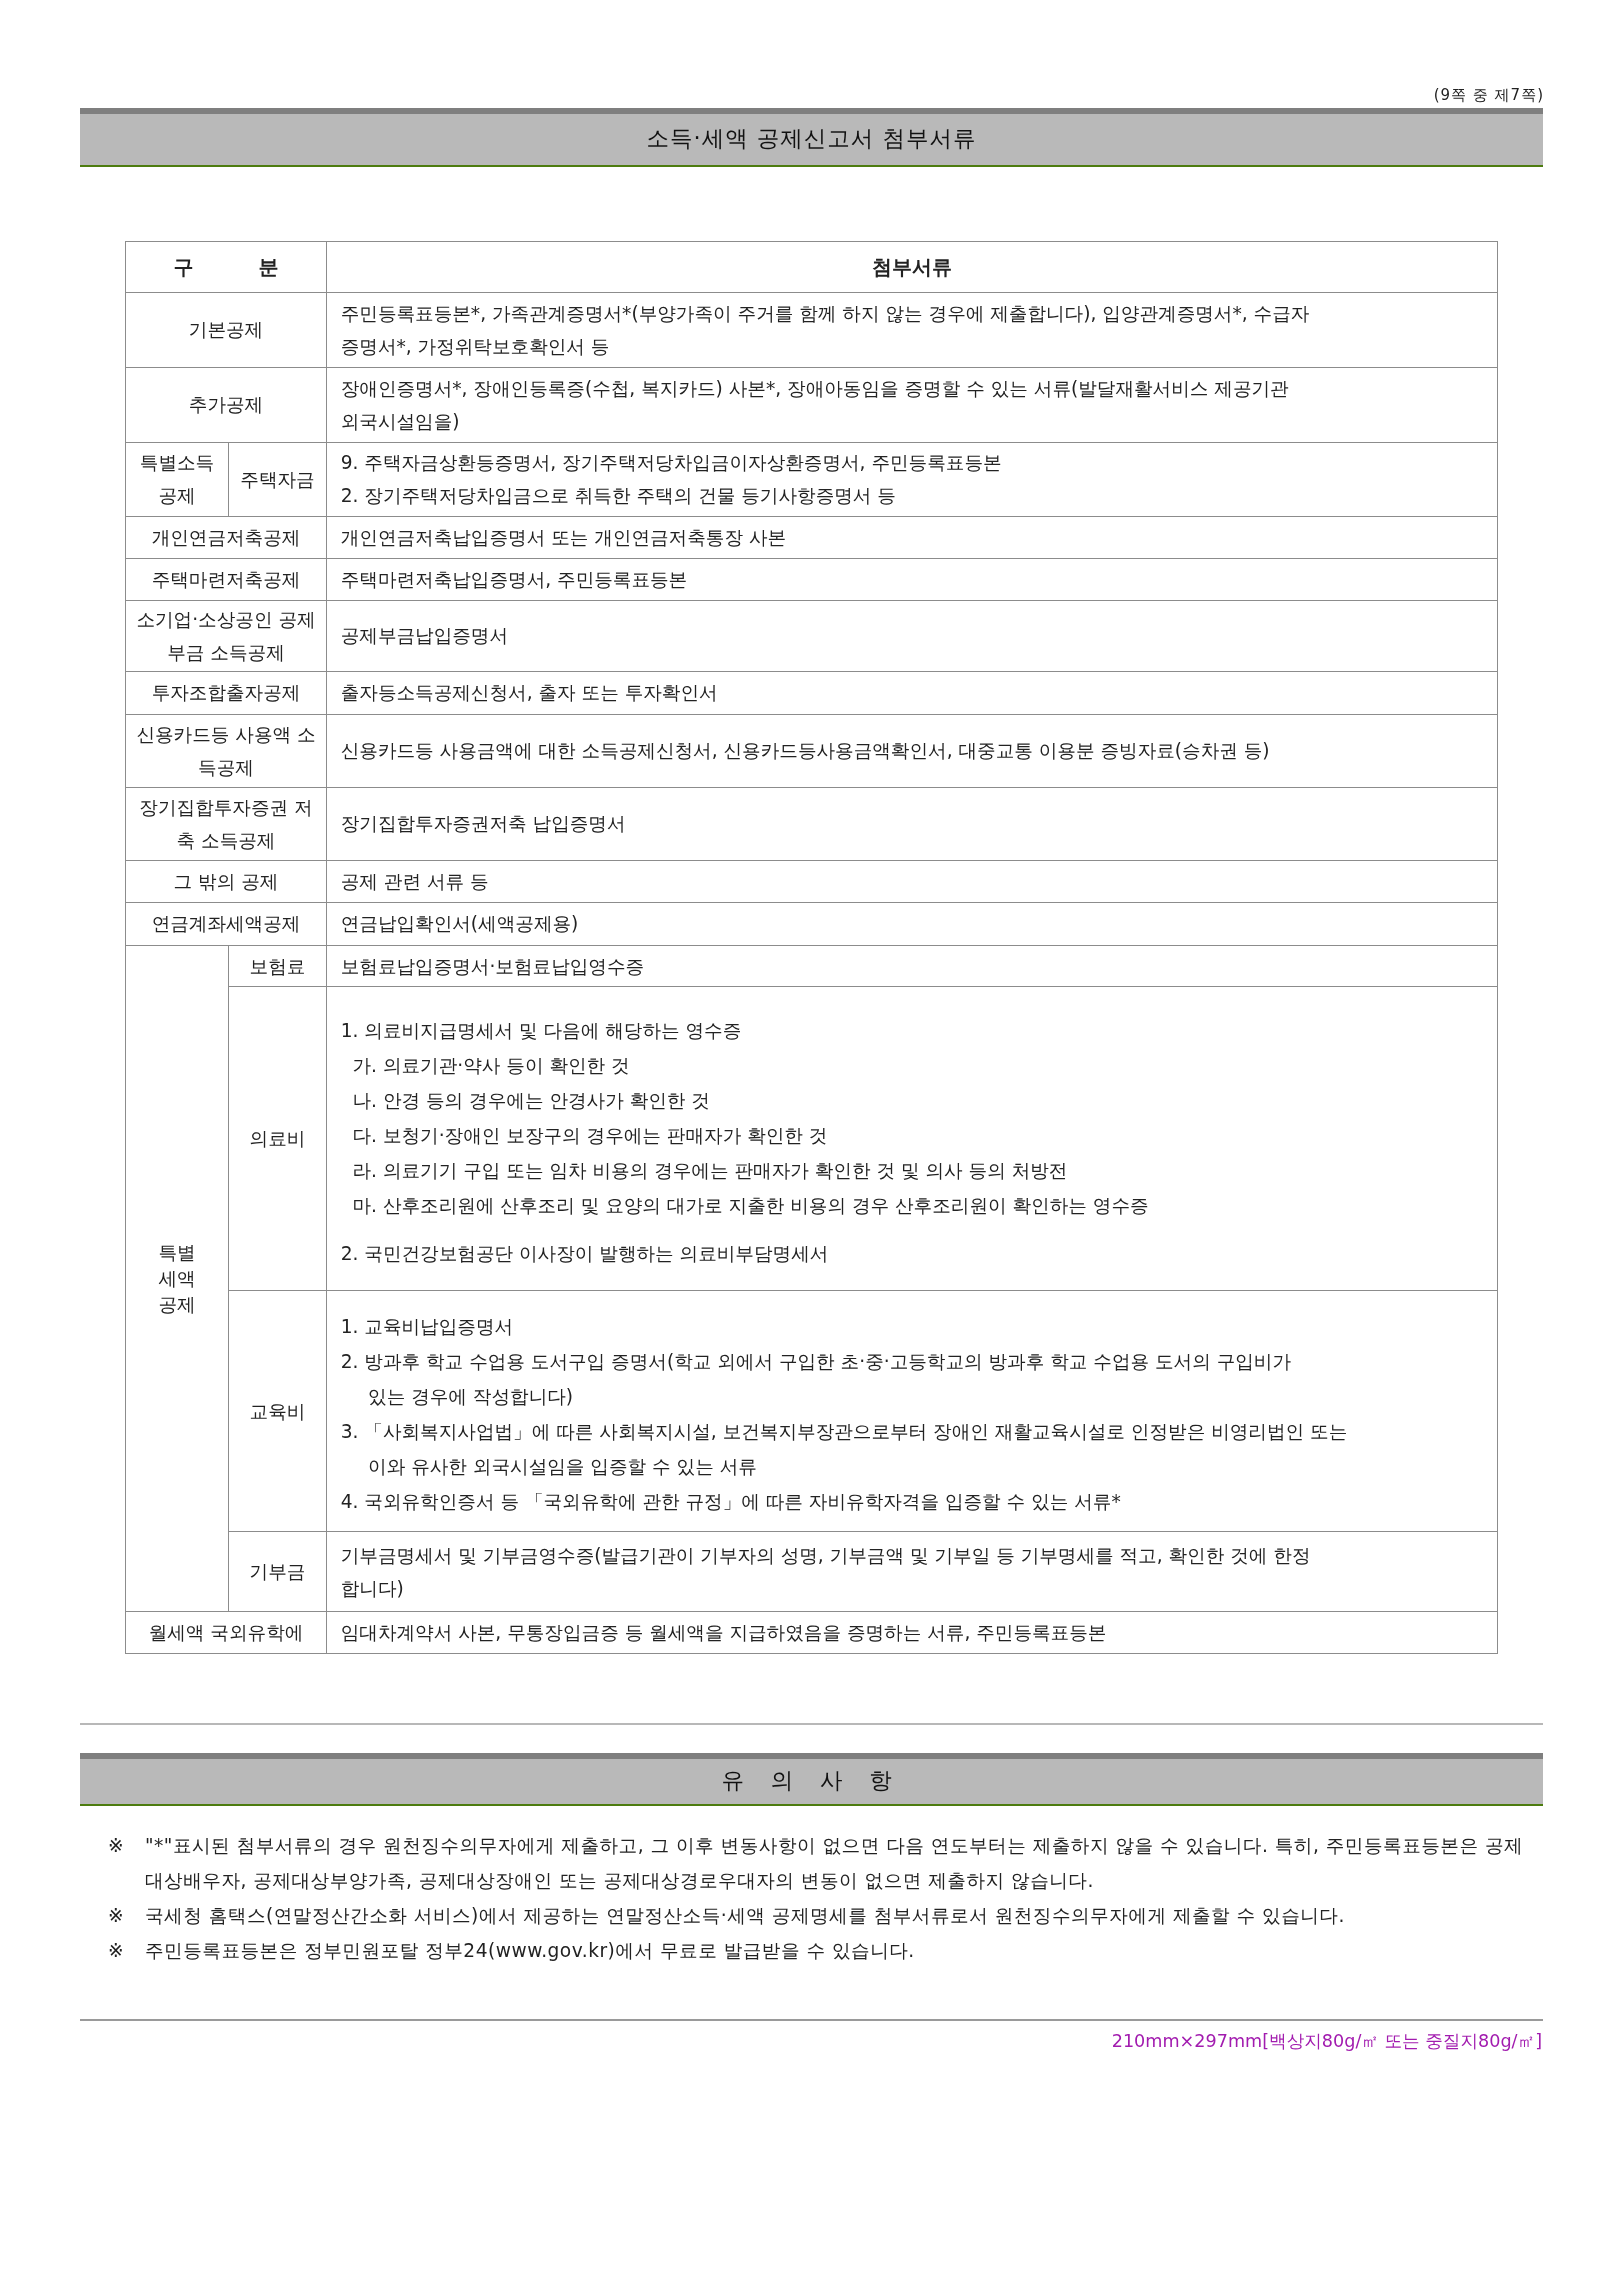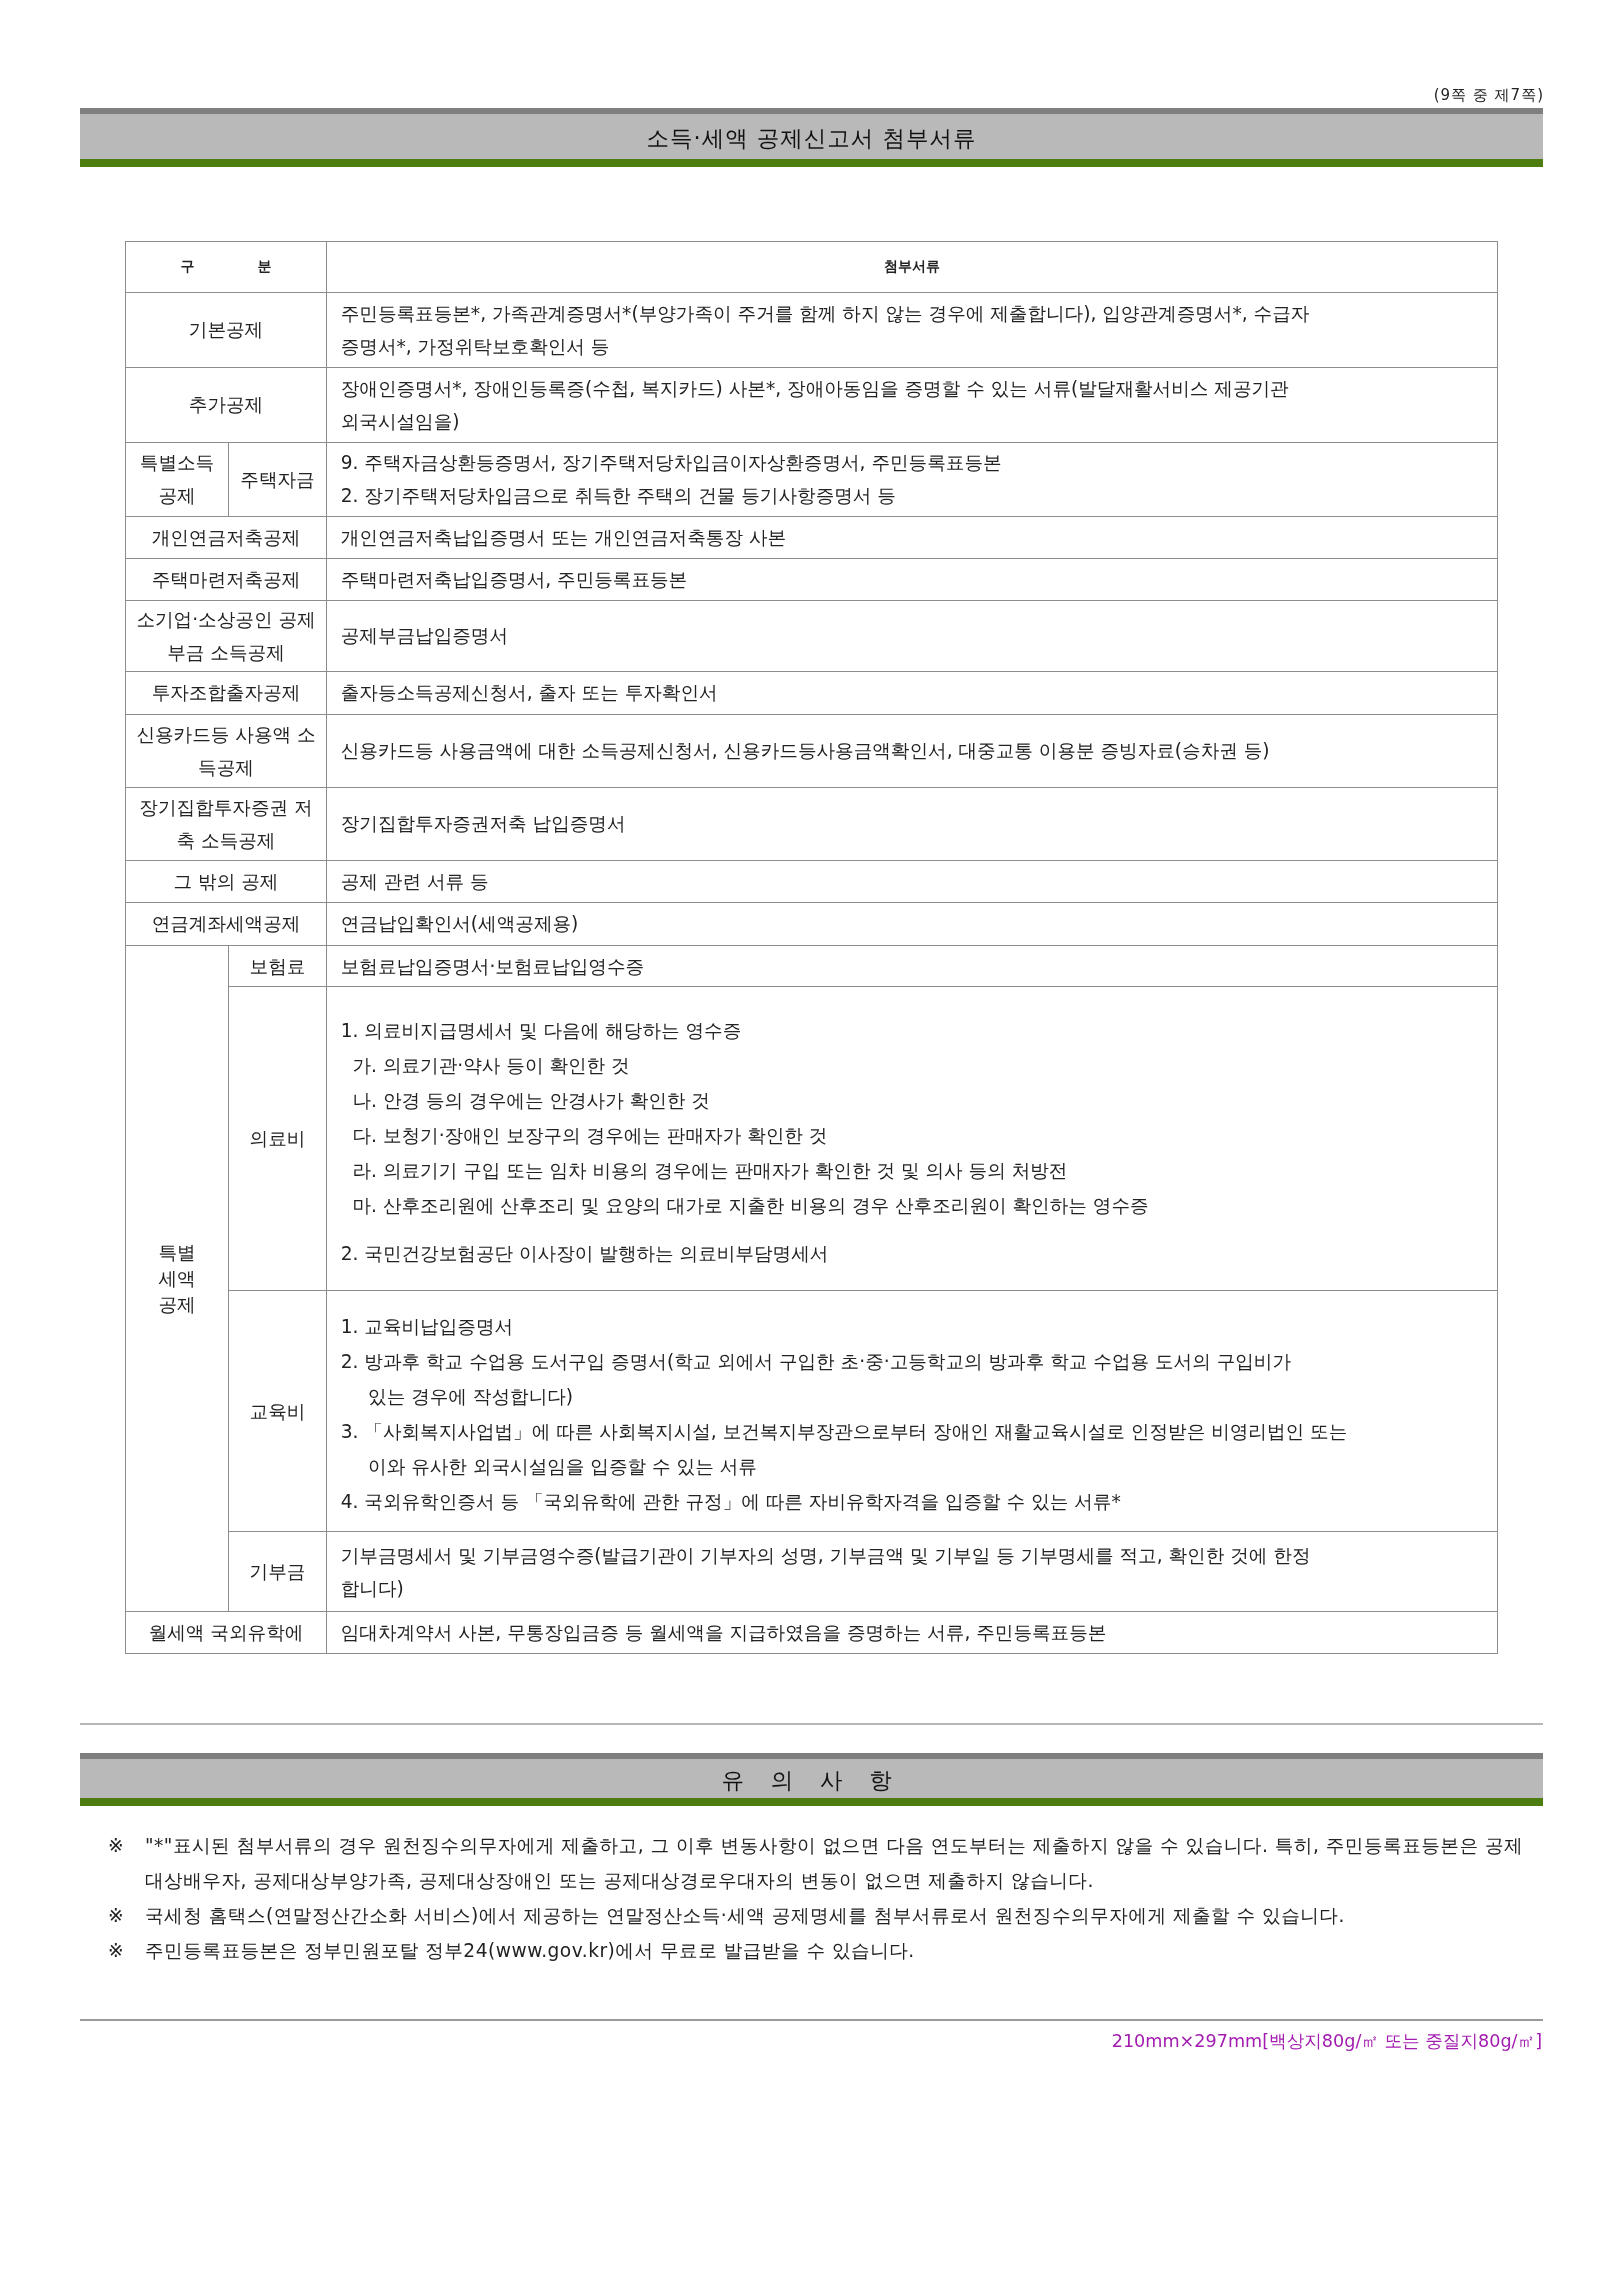--- a/index.html
+++ b/index.html
@@ -1,29 +1,29 @@
 <!DOCTYPE html>
 <html><head>
 <meta charset="utf-8">
 <style>
   * { box-sizing: border-box; margin: 0; padding: 0; }
   html, body { width: 1620px; height: 2291px; background: #ffffff; }
   body { font-family: "DejaVu Sans", "Liberation Sans", sans-serif; color: #111; position: relative; }
 
   .page-no { position: absolute; top: 86px; right: 76px; font-size: 15px; color: #222; letter-spacing: 1px; }
 
-  .title-bar { position: absolute; left: 80px; width: 1463px; background: #b9b9b9; border-top: 6.9px solid #7f7f7f; border-bottom: 8px solid #4d7c0f; text-align: center; }
+  .title-bar { position: absolute; left: 80px; width: 1463px; background: #b9b9b9; border-top: 6.9px solid #7f7f7f; border-bottom: 2px solid #4d7c0f; text-align: center; }
   .title-bar.main { top: 108px; height: 59px; }
   .title-bar.notes { top: 1753px; height: 53px; }
   .title-bar .t { font-size: 22.5px; line-height: 49px; color: #111; letter-spacing: 1px; }
   .title-bar.notes .t { line-height: 43px; letter-spacing: 9.8px; }
 
   table.docs { position: absolute; top: 241px; left: 125px; width: 1373px; border-collapse: collapse; font-size: 18.6px; color: #222; }
   table.docs td, table.docs th { border: 1.5px solid #8c8c8c; vertical-align: middle; }
-  table.docs th { font-weight: bold; height: 51px; font-size: 14px; }
+  table.docs th { font-weight: bold; height: 51px; font-size: 20px; }
   th.hd-cat { width: 201px; letter-spacing: 29px; padding-left: 29px; }
   td.cat { text-align: center; line-height: 33px; padding: 2px 5.9px; }
   td.cat.sub { width: 98px; }
   td.cat.main-sp { width: 103px; }
   td.body { padding: 3.9px 13.7px 3.9px 13.7px; line-height: 33px; }
   td.body .line { display: block; }
   td.body .indent1 { padding-left: 11.8px; }
   td.body .indent2 { padding-left: 27.4px; }
   td.body.tall { padding-top: 17.6px; padding-bottom: 11.8px; line-height: 35px; margin-left: 47px; }
 

